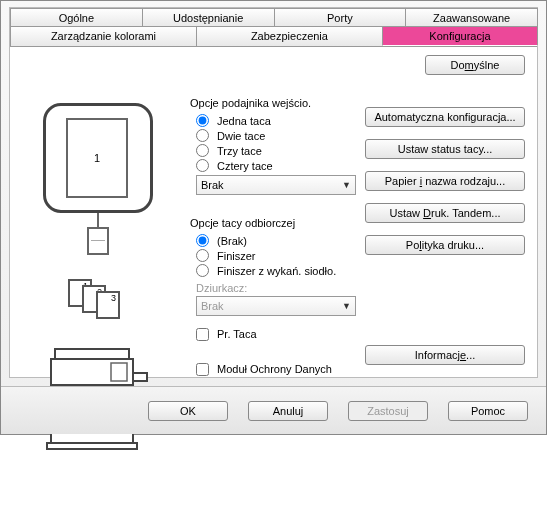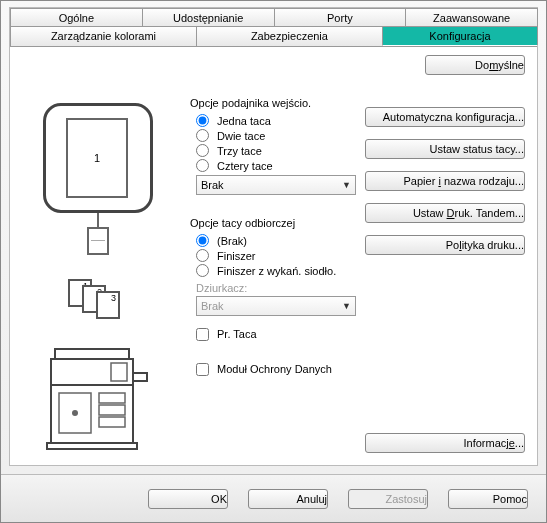--- a/index.html
+++ b/index.html
@@ -1,26 +1,26 @@
 <!DOCTYPE html>
 <html><head>
 <meta charset="utf-8">
 <style>
   * { box-sizing: border-box; font-family: "Segoe UI", Tahoma, sans-serif; font-size: 11px; }
   body { margin: 0; background: #fff; width: 547px; height: 523px; overflow: hidden; }
-  .window { background: linear-gradient(#f8f8f8, #eee); border: 1px solid #888; width: 547px; height: 523px; position: relative; }
+  .window { background: linear-gradient(#f8f8f8, #eee); border: 1px solid #888; width: 547px; height: 435px; position: relative; }
   .inner { position: absolute; left: 8px; top: 6px; right: 8px; bottom: 56px; background: #fff; border: 1px solid #bbb; }
   .tabs-row { display: flex; position: relative; }
   .tabs-row.top { }
   .tab { flex: 1; text-align: center; padding: 3px 0; border: 1px solid #999; background: linear-gradient(#fefefe,#e8e8e8); border-bottom: none; position: relative; margin-right:-1px;}
-  .tab.active { background: #14b8a6; z-index: 2; border-bottom: 1px solid #fff; font-weight: normal; }
+  .tab.active { background: #ec4899; z-index: 2; border-bottom: 1px solid #fff; font-weight: normal; }
   .tab-body { position:absolute; left:0; right:0; top:38px; bottom:0; border-top:1px solid #999; background:#fff; padding:10px 12px 10px 12px;}
   .tabs-row.second { margin-top:-1px;}
   .tabs-row.second .tab{ }
-  .btn { background: linear-gradient(#fdfdfd,#e6e6e6); border:1px solid #888; border-radius:3px; padding:3px 0; text-align:right; width:150px; display:block;}
+  .btn { background: linear-gradient(#fdfdfd,#e6e6e6); border:1px solid #888; border-radius:3px; padding:3px 8px; text-align:center; width:150px; display:block;}
   .right-col{ position:absolute; right:12px; top:8px; width:160px; display:flex; flex-direction:column; gap:12px;}
   .right-col .btn{ width:160px;}
   .right-col .spacer{ height:8px;}
   .center-col{ position:absolute; left:180px; top:50px; width:180px;}
   .group-title{ font-weight: normal; margin-bottom:4px;}
   .radio-row{ display:flex; align-items:center; gap:4px; padding:1px 0 1px 6px;}
   .radio-row input{ margin:0 4px 0 0;}
   .combo{ width:160px; height:20px; border:1px solid #999; background:linear-gradient(#fefefe,#eee); display:flex; align-items:center; justify-content:space-between; padding:0 4px; margin:2px 0 0 6px;}
   .combo .arrow{ font-size:9px; color:#333;}
   .combo.disabled{ color:#999;}

